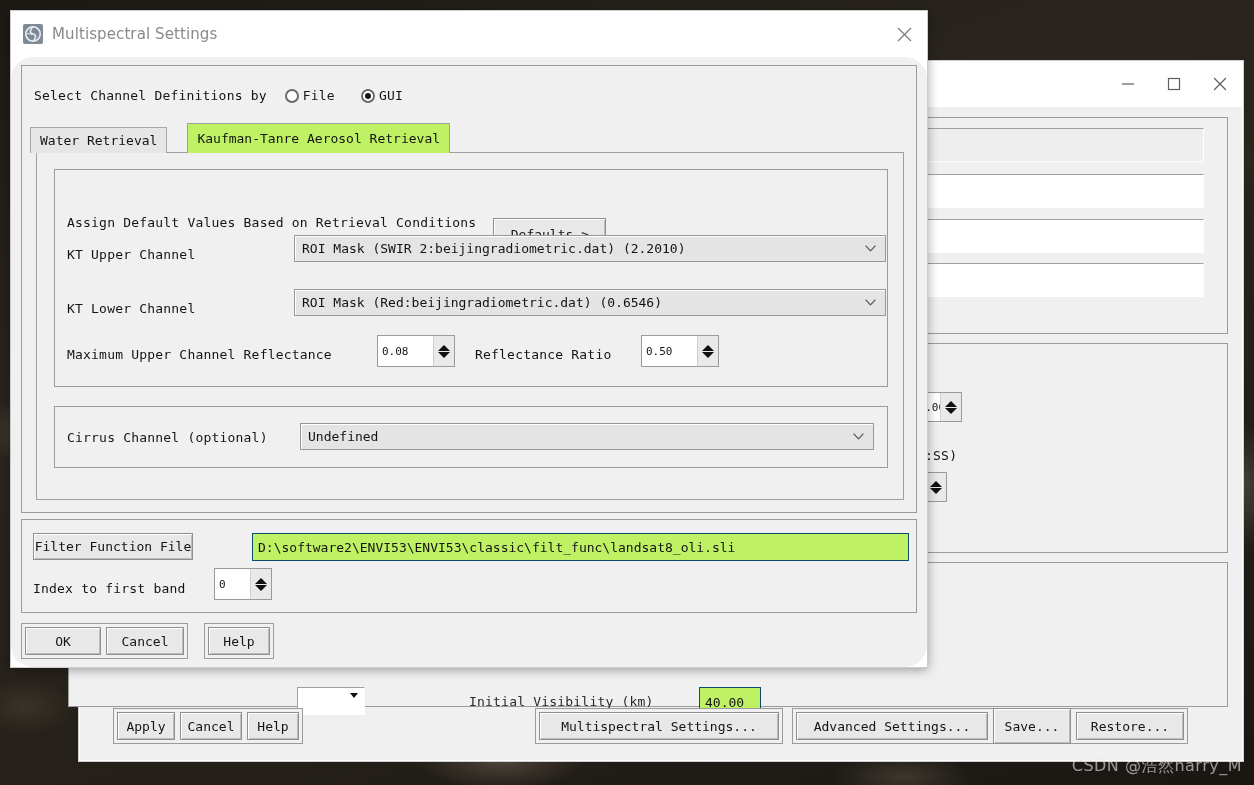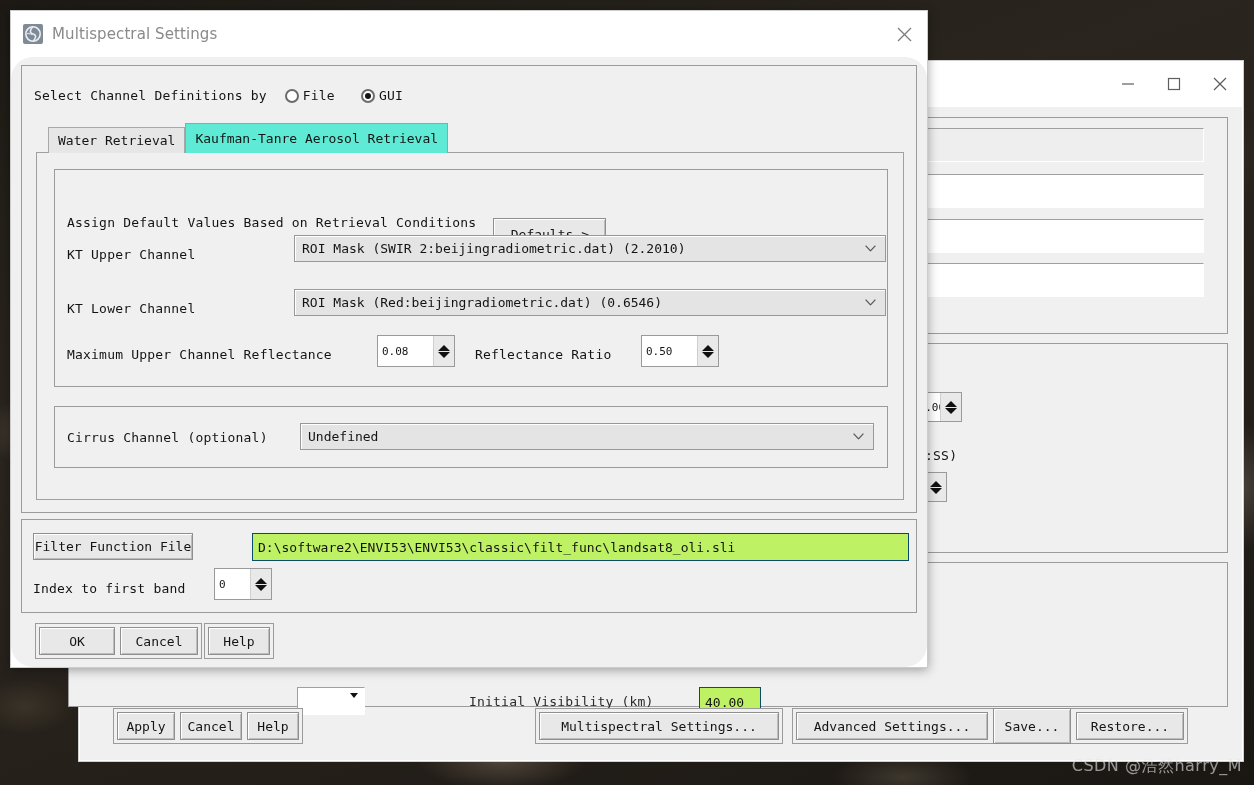--- a/index.html
+++ b/index.html
@@ -214,21 +214,21 @@
     height: 26px;
     line-height: 26px;
     background: #e6e6e6;
     border: 1px solid #a8a8a8;
     border-bottom: none;
     box-sizing: border-box;
     white-space: nowrap;
     cursor: default;
   }
   .tab.active {
-    background: #5eead4;
+    background: #bef264;
     height: 30px;
     line-height: 29px;
     border-color: #a0a0a0;
     position: relative;
     z-index: 4;
   }
 
   
   #bg-window {
     left: 78px; top: 60px;
@@ -379,21 +379,21 @@
         <div style="display:flex; align-items:center; margin-left:18px; gap:4px;">
           <span class="radio"></span>
           <span class="lbl">File</span>
         </div>
         <div style="display:flex; align-items:center; margin-left:26px; gap:4px;">
           <span class="radio on"></span>
           <span class="lbl">GUI</span>
         </div>
       </div>
 
-      <div class="tabstrip" style="position:absolute; left:26px; top:57px;">
+      <div class="tabstrip" style="position:absolute; left:8px; top:57px;gap:20px;">
         <div class="tab">Water Retrieval</div>
         <div class="tab active">Kaufman-Tanre Aerosol Retrieval</div>
       </div>
 
       <div style="position:absolute; left:14px; top:86px; width:868px; height:348px; background:#f0f0f0; border:1px solid #a0a0a0; box-sizing:border-box;">
 
         <div class="groupbox" style="position:absolute; left:17px; top:16px; width:834px; height:218px;">
 
           <div style="position:absolute; left:12px; top:24px; display:flex; align-items:center; gap:17px;">
             <span class="lbl">Assign Default Values Based on Retrieval Conditions</span>
@@ -456,21 +456,21 @@
       <span class="lbl" style="position:absolute; left:11px; top:61px;">Index to first band</span>
       <div class="spin" style="position:absolute; left:192px; top:48px; width:58px; height:32px;">
         <div class="sv">0</div>
         <div class="sbtns">
           <div class="arrow-up"></div>
           <div class="arrow-dn"></div>
         </div>
       </div>
     </div>
 
-    <div class="btn-wrap" style="position:absolute; left:10px; top:566px; height:36px;margin-left:14px;">
+    <div class="btn-wrap" style="position:absolute; left:10px; top:566px; height:36px;">
       <div class="btn" style="width:76px; height:28px;">OK</div>
       <div class="btn" style="width:78px; height:28px;">Cancel</div>
     </div>
     <div class="btn-wrap" style="position:absolute; left:193px; top:566px; height:36px;">
       <div class="btn" style="width:62px; height:28px;">Help</div>
     </div>
 
   </div>
 </div>
 

